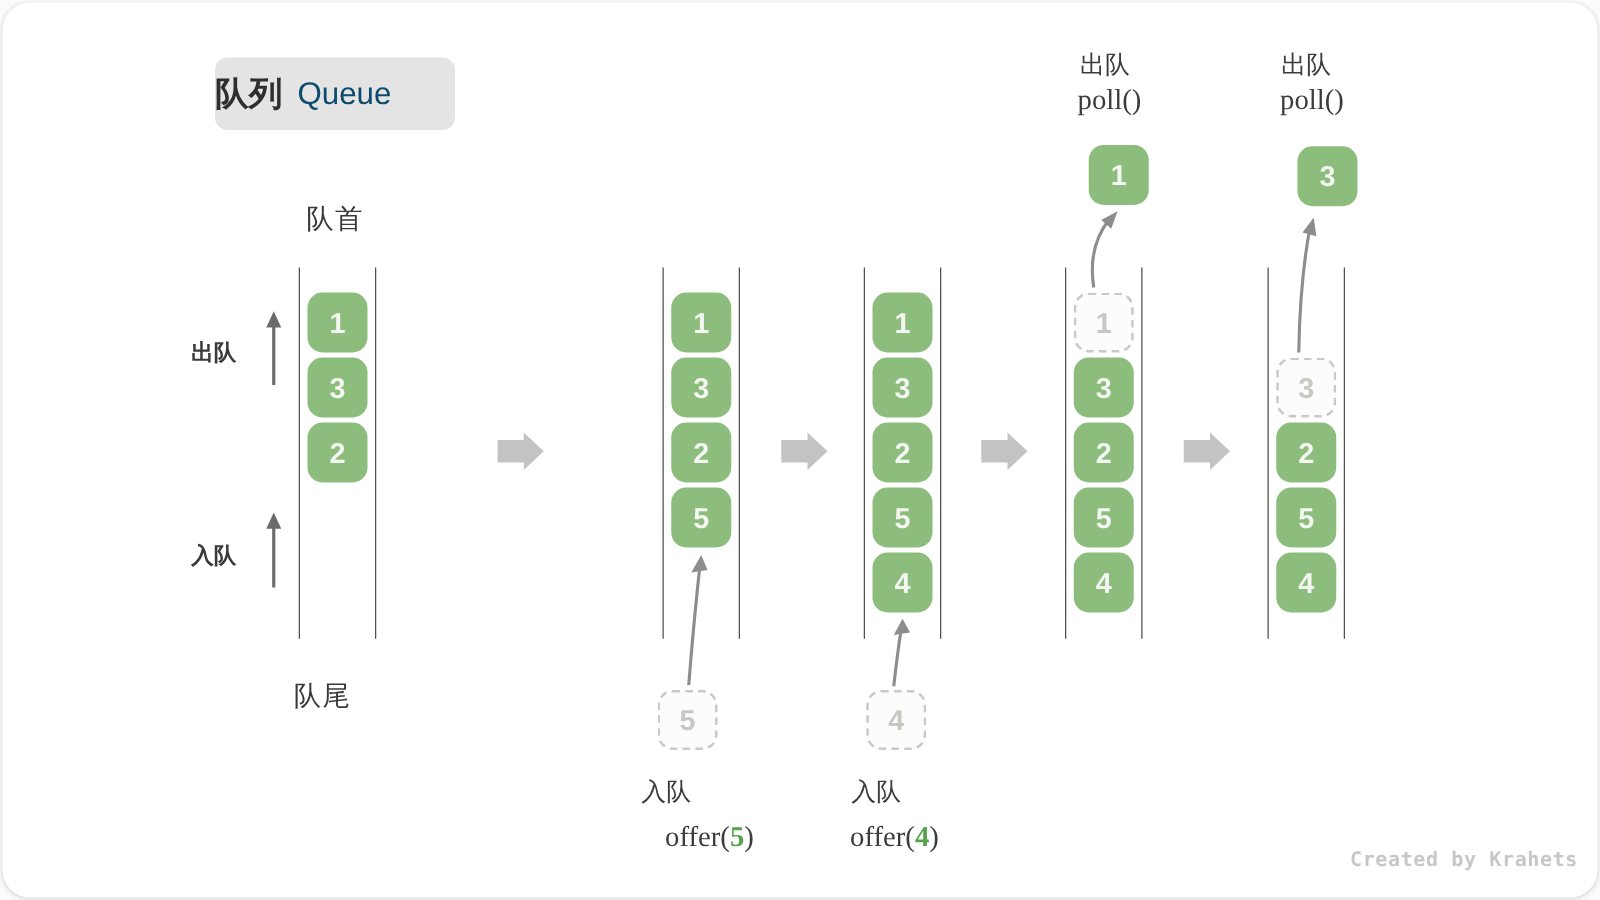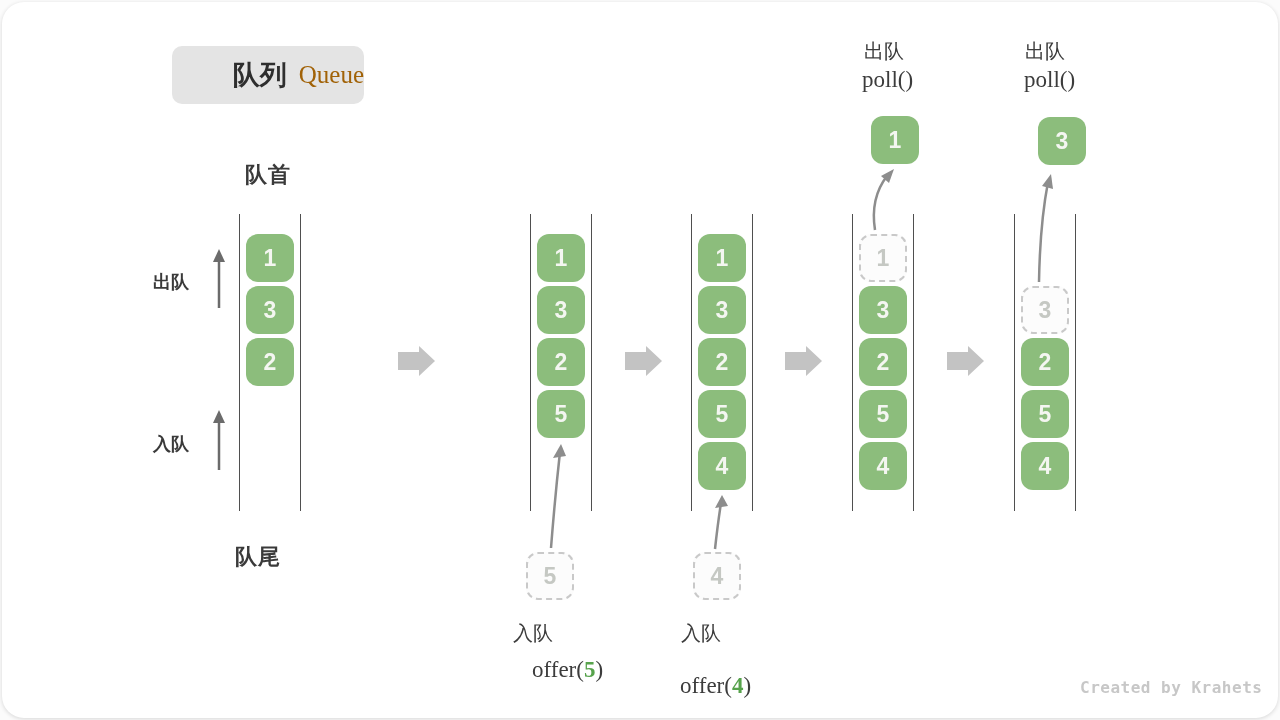--- a/index.html
+++ b/index.html
@@ -8,27 +8,27 @@
     font-family:"Liberation Sans",sans-serif;overflow:hidden;
   }
   .card{
     position:absolute;inset:2px;background:#ffffff;border-radius:22px;
     box-shadow:0 1px 4px rgba(0,0,0,.15);
   }
   
   .badge{
     position:absolute;left:170px;top:44px;width:192px;height:58px;
     background:var(--badge-bg,#e4e4e4);border-radius:10px;
-    display:flex;align-items:center;justify-content:flex-end;gap:12px;
+    display:flex;align-items:center;justify-content:flex-start;gap:12px;
   }
   .badge .zh{font-size:27px;font-weight:bold;color:#2e2e2e;}
-  .badge .en{font-family:Liberation Serif, serif;font-size:25px;color:#a16207;}
+  .badge .en{font-family:Liberation Sans, sans-serif;font-size:25px;color:#0c4a6e;}
   
   .lbl{position:absolute;color:#3a3a3a;white-space:nowrap;}
-  .lbl.big{font-size:22px;font-weight:bold;letter-spacing:1px;}
+  .lbl.big{font-size:22px;font-weight:normal;letter-spacing:1px;}
   .lbl.side{font-size:18px;font-weight:bold;}
   
   .walls{
     position:absolute;top:212px;height:297px;width:62px;box-sizing:border-box;
     border-left:1.5px solid var(--wall,#4f4f4f);
     border-right:1.5px solid var(--wall,#4f4f4f);
   }
   
   .qbox{
     position:absolute;width:48px;height:48px;border-radius:12px;box-sizing:border-box;
@@ -89,21 +89,21 @@
   <div class="oplabel" style="left:511px;top:618px;">入队</div>
   <div class="opcode" style="left:530px;top:655px;text-align:center;"><span>offer(</span><span class="arg">5</span><span>)</span></div>
 
   <div class="qbox solid" style="left:696px;top:232px;">1</div>
   <div class="qbox solid" style="left:696px;top:284px;">3</div>
   <div class="qbox solid" style="left:696px;top:336px;">2</div>
   <div class="qbox solid" style="left:696px;top:388px;">5</div>
   <div class="qbox solid" style="left:696px;top:440px;">4</div>
   <div class="qbox dashed" style="left:691px;top:550px;">4</div>
   <div class="oplabel" style="left:679px;top:618px;">入队</div>
-  <div class="opcode" style="left:678px;top:655px;margin-top:16px;"><span>offer(</span><span class="arg">4</span><span>)</span></div>
+  <div class="opcode" style="left:678px;top:655px;"><span>offer(</span><span class="arg">4</span><span>)</span></div>
 
   <div class="qbox dashed" style="left:857px;top:232px;">1</div>
   <div class="qbox solid" style="left:857px;top:284px;">3</div>
   <div class="qbox solid" style="left:857px;top:336px;">2</div>
   <div class="qbox solid" style="left:857px;top:388px;">5</div>
   <div class="qbox solid" style="left:857px;top:440px;">4</div>
   <div class="qbox solid" style="left:869px;top:114px;">1</div>
   <div class="oplabel" style="left:862px;top:36px;">出队</div>
   <div class="opcode" style="left:860px;top:65px;">poll()</div>
 

